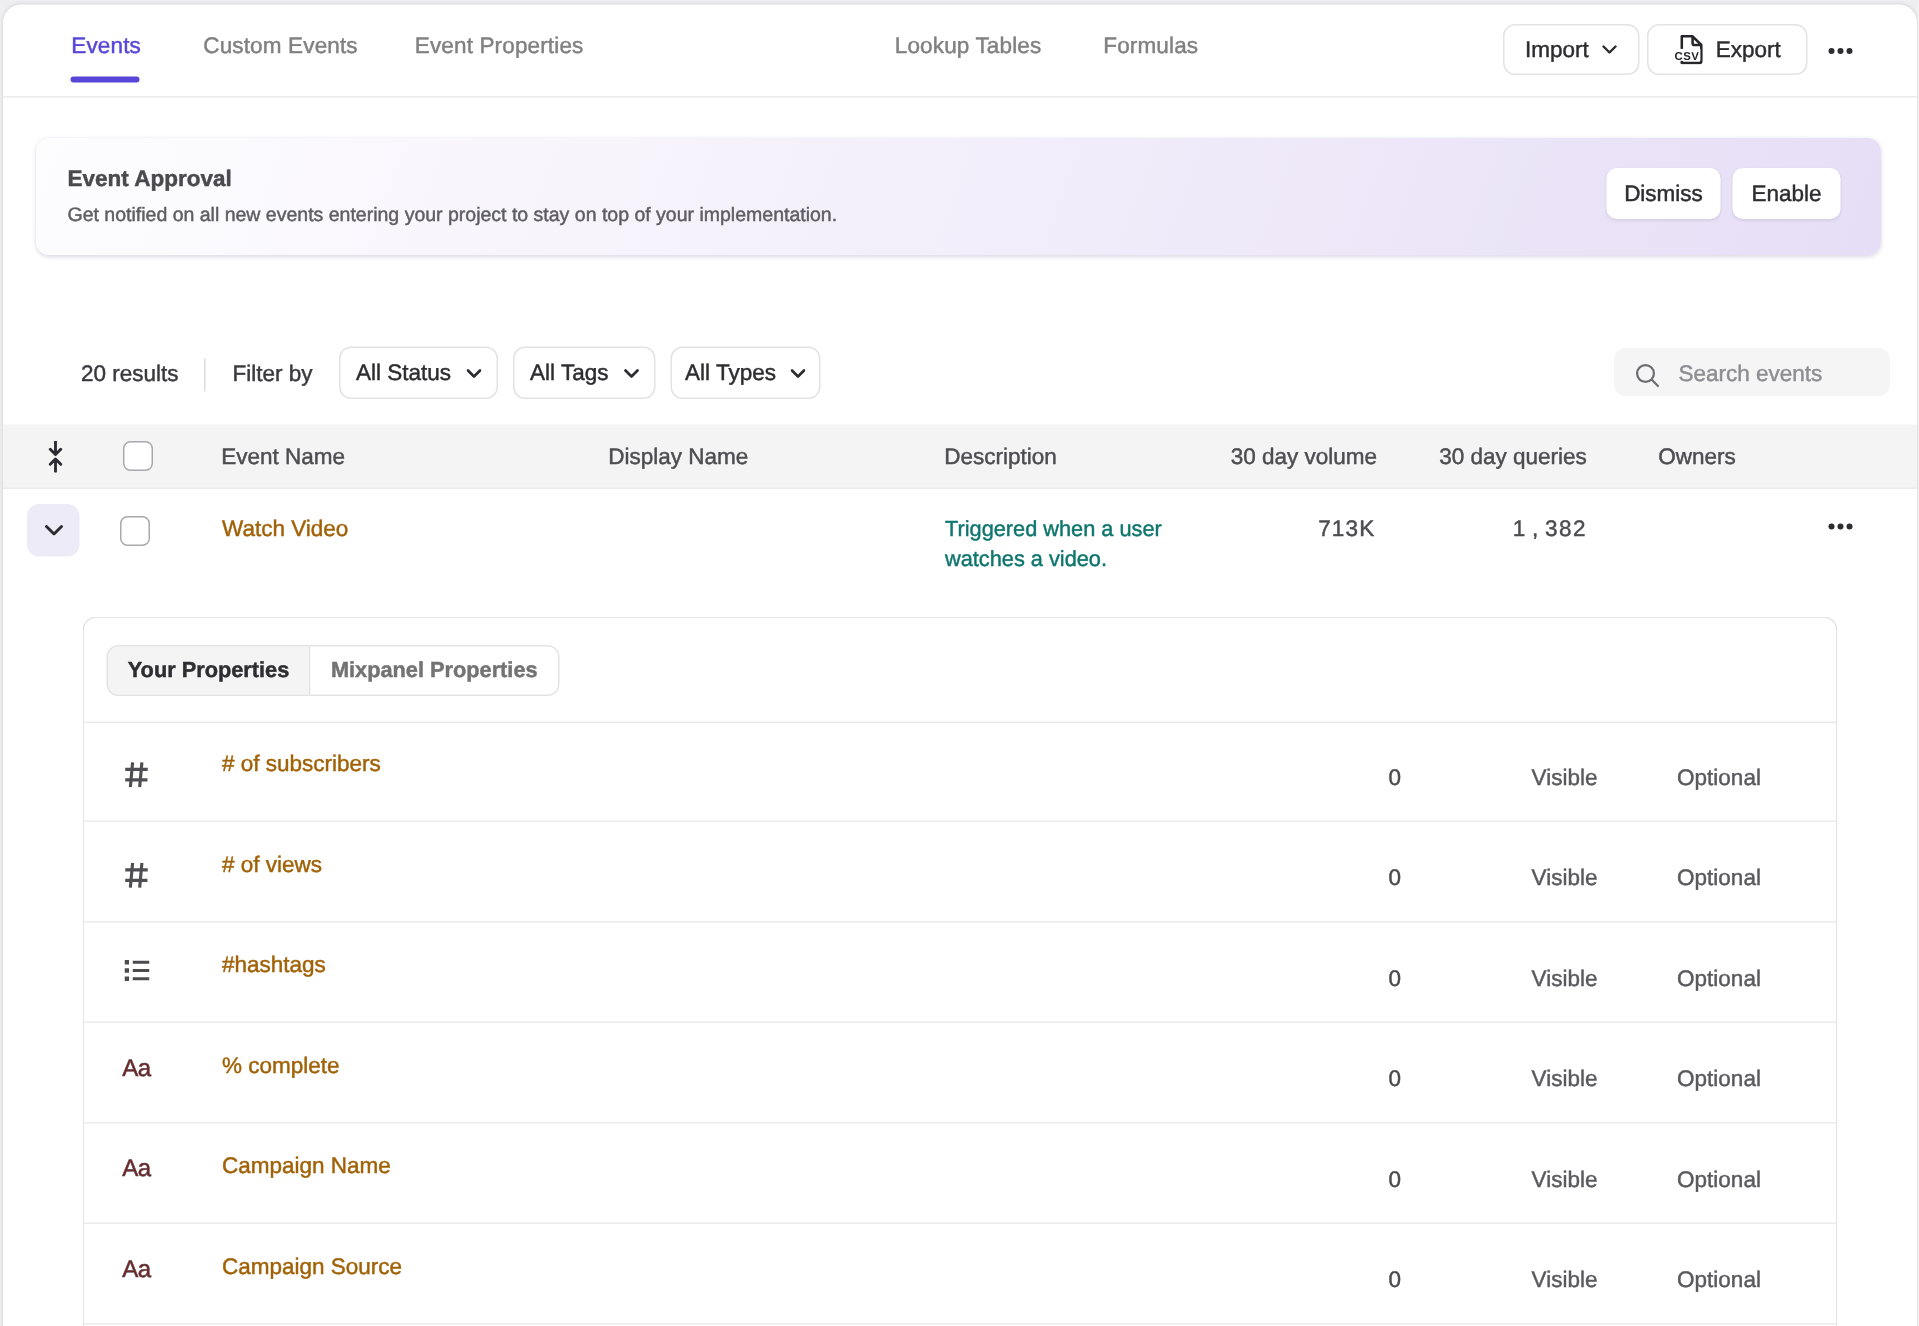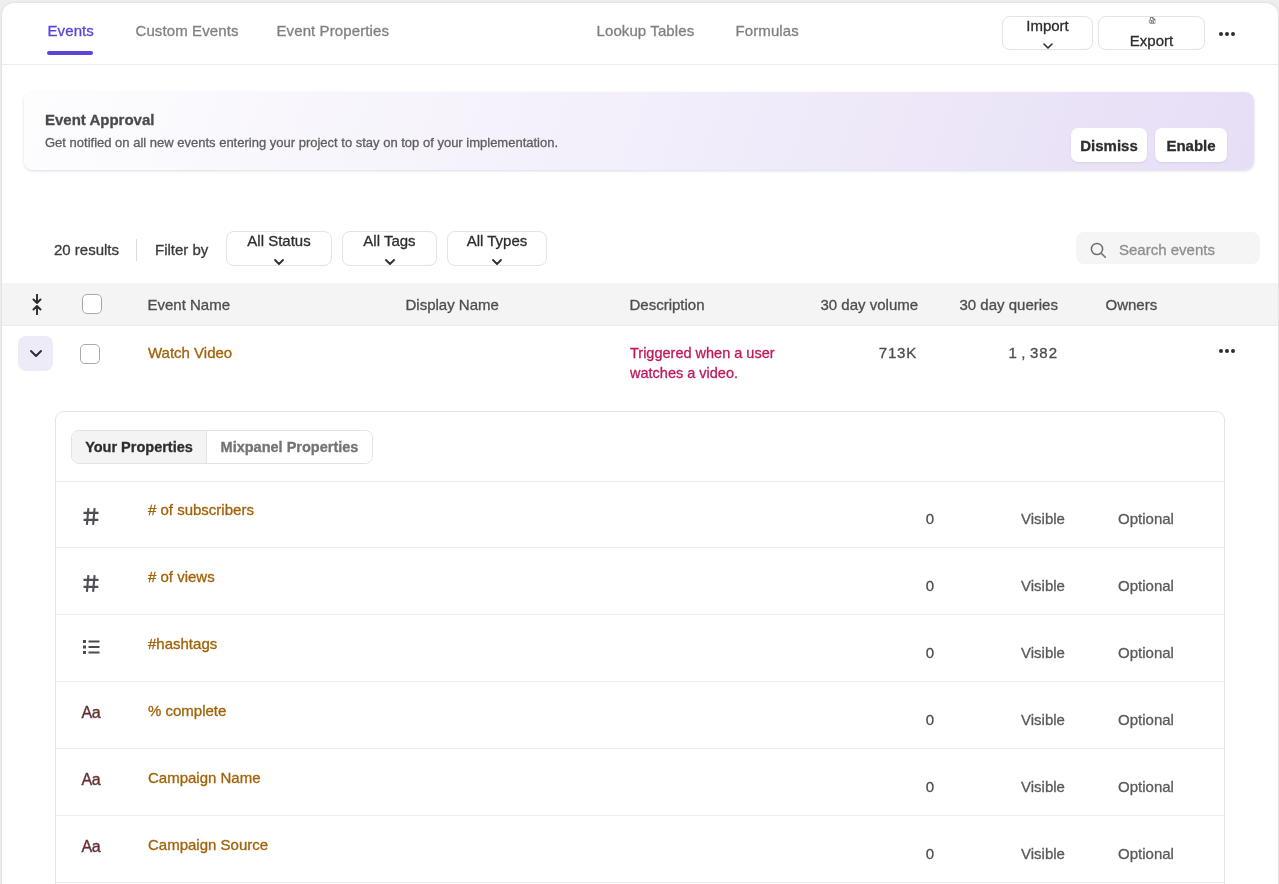--- a/index.html
+++ b/index.html
@@ -6,29 +6,29 @@
 html,body { width:1279px; height:884px; background:#fff; font-family:"Liberation Sans", sans-serif; overflow:hidden; -webkit-text-stroke:0.3px currentColor; }
 #page { position:relative; width:1279px; height:884px; background:#eeedef; }
 #card { position:absolute; left:1.5px; right:1.5px; top:3px; bottom:-20px; background:#fff; border-radius:12px 12px 0 0; box-shadow:0 0 2.5px rgba(0,0,0,0.13); }
 .abs { position:absolute; }
 
 #tabbar { position:absolute; left:1.5px; right:1.5px; top:3px; height:62px; border-bottom:1px solid #ececec; }
 .tab { position:absolute; top:0; height:55px; display:flex; align-items:center; font-size:15px; color:#808080; letter-spacing:0.1px; }
 .tab.active { color:#5746d8; }
 #tab-underline { position:absolute; height:3.5px; border-radius:2px; background:#5746d8; top:48px; }
 
-.btn { position:absolute; background:#fff; border:1px solid #e3e3e3; border-radius:8px; display:flex; align-items:center; justify-content:center; font-size:15px; color:#2d2d30;flex-direction:column; }
+.btn { position:absolute; background:#fff; border:1px solid #e3e3e3; border-radius:8px; display:flex; align-items:center; justify-content:center; font-size:15px; color:#2d2d30; }
 .dots { display:flex; gap:2px; align-items:center; }
 .dots i { width:4.2px; height:4.2px; border-radius:50%; background:#2d2d30; display:block; }
 
 #banner { position:absolute; left:24px; top:92px; width:1230px; height:78px; border-radius:9px;
   background:linear-gradient(110deg, #fdfdfe 0%, #f4f0fb 45%, #e6def6 100%); box-shadow:0 1px 3px rgba(60,40,110,0.18); }
 #banner .title { position:absolute; left:21px; top:19px; font-size:15px; font-weight:700; color:#4a4a4e; }
 #banner .desc { position:absolute; left:21px; top:43px; font-size:13px; color:#5e5e62; }
-.bbtn { position:absolute; top:36px; height:34px; background:#fff; border-radius:7px; display:flex; align-items:center; justify-content:center; font-size:15px; color:#2d2d30; box-shadow:0 1px 2px rgba(0,0,0,0.08);font-weight:bold; }
+.bbtn { position:absolute; top:20px; height:34px; background:#fff; border-radius:7px; display:flex; align-items:center; justify-content:center; font-size:15px; color:#2d2d30; box-shadow:0 1px 2px rgba(0,0,0,0.08); }
 
 #f-results { position:absolute; left:54px; top:241px; font-size:15px; color:#3a3a3e; }
 #f-divider { position:absolute; left:136px; top:239px; width:1px; height:22px; background:#dcdcdc; }
 #f-filterby { position:absolute; left:155px; top:241px; font-size:15px; color:#3a3a3e; }
 #search { position:absolute; left:1076px; top:232px; width:184px; height:32px; background:#f5f5f6; border-radius:8px; }
 #search span { position:absolute; left:43px; top:9px; font-size:15px; color:#8e8e92; }
 
 #thead { position:absolute; left:1.5px; right:1.5px; top:283px; height:43px; background:#f4f4f5; border-bottom:1px solid #ebebeb; }
 .th { position:absolute; top:0; height:42px; display:flex; align-items:center; font-size:15px; color:#4d4d51; }
 .checkbox { position:absolute; width:20px; height:20px; border:1.5px solid #a9a9ad; border-radius:5px; background:#fff; }
@@ -131,21 +131,21 @@
     <div class="th" style="left:1104px;">Owners</div>
   </div>
 
   <div id="expbtn">
     <svg width="12" height="7" viewBox="0 0 12 7" fill="none">
         <path d="M1 1 L6 6 L11 1" stroke="#2b2b30" stroke-width="1.9" stroke-linecap="round" stroke-linejoin="round"></path>
       </svg>
   </div>
   <div class="checkbox" style="left:80px; top:344px;"></div>
   <div class="abs link" style="left:148px; top:344px; font-size:15px;">Watch Video</div>
-  <div class="abs" style="left:630px; top:343px; width:160px; font-size:14.5px; color:#be185d; line-height:20px;">Triggered when a user watches a video.</div>
+  <div class="abs" style="left:630px; top:343px; width:160px; font-size:14.5px; color:#0f766e; line-height:20px;">Triggered when a user watches a video.</div>
   <div class="abs" style="left:816px; top:344px; width:101px; text-align:right; font-size:15px; color:#4c4c50; letter-spacing:0.8px;">713K</div>
   <div class="abs" style="left:958px; top:344px; width:100px; text-align:right; font-size:15px; color:#4c4c50; letter-spacing:1px;">1<span style="margin:0 3.5px;">,</span>382</div>
   <div class="dots" style="position:absolute; left:1218.5px; top:348.6px;">
       <i></i>
       <i></i>
       <i></i>
     </div>
 
   <div id="panel">
     <div id="seg">

